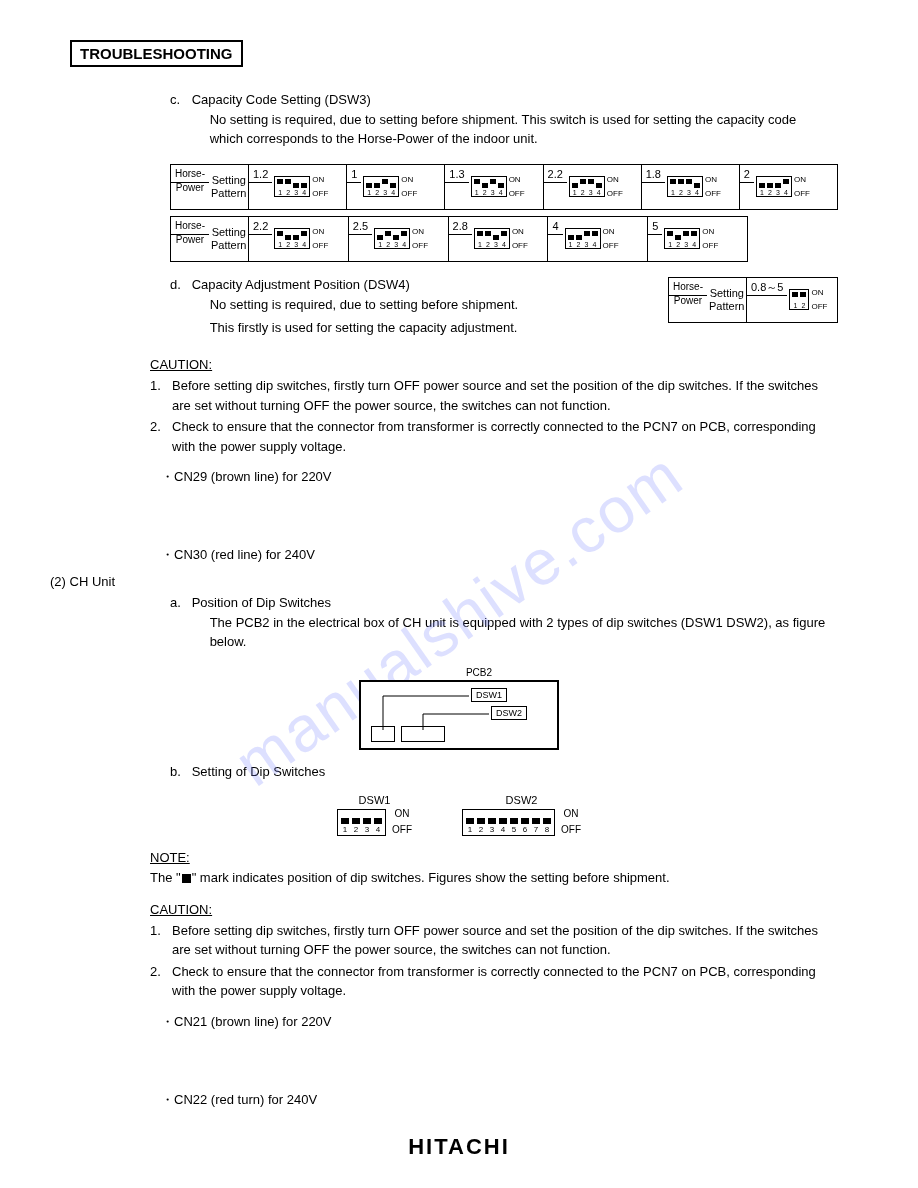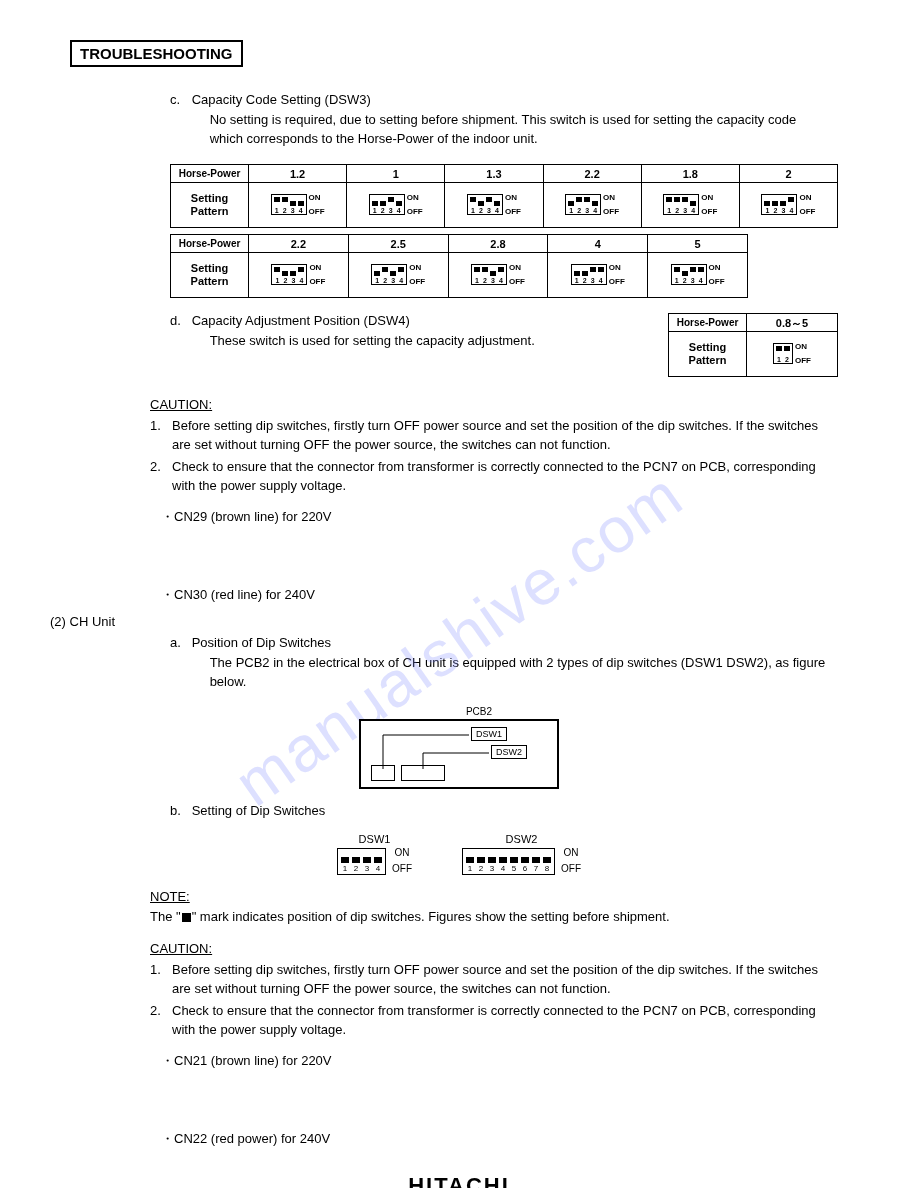--- a/index.html
+++ b/index.html
@@ -29,24 +29,23 @@
   .dip-table {
     margin-left: 120px;
     margin-right: 30px;
     border: 1px solid #000;
     display: flex;
     margin-bottom: 6px;
   }
   .dip-col {
     border-right: 1px solid #000;
     display: flex;
-    flex-direction: column;
+    flex-direction: row;
     flex: 1;
     min-width: 0;
-    font-weight: bold;
   }
   .dip-col:last-child { border-right: none; }
   .dip-col-left { flex: 0 0 78px; }
   .dip-head {
     border-bottom: 1px solid #000;
     padding: 2px 4px;
     text-align: center;
     font-size: 11px;
     height: 18px;
     line-height: 14px;
@@ -591,21 +590,22 @@
       </div>
     </div>
   </div>
 
 
 <div class="section-d-wrap">
   <div class="section-d-text">
     <span class="section-letter">d.</span>
     <span class="section-body">
       <span>Capacity Adjustment Position (DSW4)</span>
-      <div class="indent-text">These switch is used for setting the capacity adjustment.</div>
+      <div class="indent-text">No setting is required, due to setting before shipment.</div>
+      <div class="indent-text">This firstly is used for setting the capacity adjustment.</div>
     </span>
   </div>
   <div class="dsw4-table" id="dsw4-table">
       <div class="dip-col dip-col-left">
         <div class="dip-head dip-head-left">Horse-Power</div>
         <div class="dip-body dip-body-left" style="white-space: pre-line;">Setting
 Pattern</div>
       </div>
       <div class="dip-col">
         <div class="dip-head">0.8～5</div>
@@ -776,19 +776,19 @@
       <span class="n">1.</span>
       <span class="t">Before setting dip switches, firstly turn OFF power source and set the position of the dip switches. If the switches are set without turning OFF the power source, the switches can not function.</span>
     </div>
   <div class="num-item">
       <span class="n">2.</span>
       <span class="t">Check to ensure that the connector from transformer is correctly connected to the PCN7 on PCB, corresponding with the power supply voltage.</span>
     </div>
 </div>
 <div class="conn-line">
   <span>・CN21 (brown line) for 220V</span>
-  <span>・CN22 (red power) for 240V</span>
+  <span>・CN22 (red turn) for 240V</span>
 </div>
 
 <div class="brand">HITACHI</div>
 
 
 
 
 </body></html>

